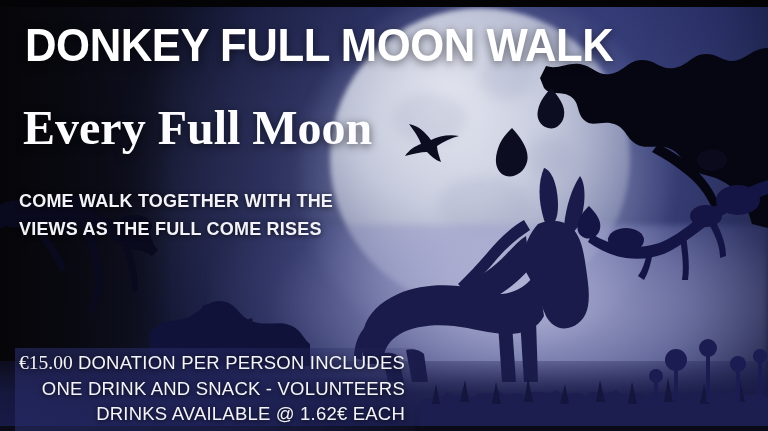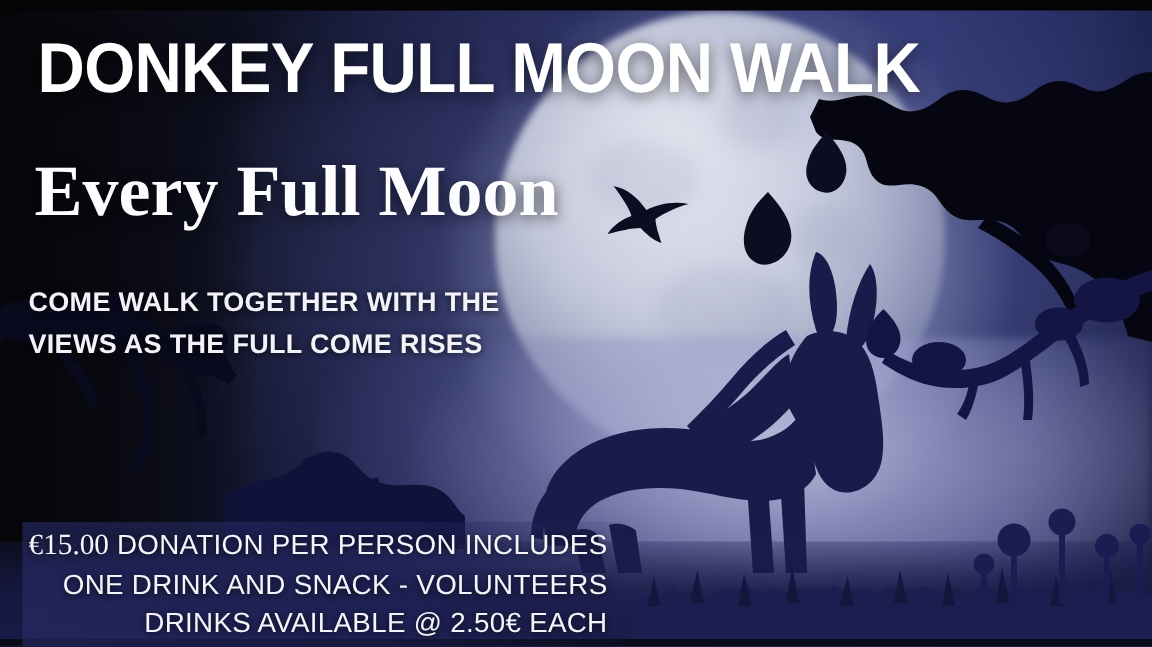--- a/index.html
+++ b/index.html
@@ -325,16 +325,16 @@
   <div class="subtitle">Every Full Moon</div>
 
   <div class="body-copy">
     <div>COME WALK TOGETHER WITH THE</div>
     <div>VIEWS AS THE FULL COME RISES</div>
   </div>
 
   <div class="donation">
     <div><span class="price">€15.00</span><span> DONATION PER PERSON INCLUDES</span></div>
     <div>ONE DRINK AND SNACK - VOLUNTEERS</div>
-    <div>DRINKS AVAILABLE @ 2.50€ EACH</div>
+    <div>DRINKS AVAILABLE @ 1.62€ EACH</div>
   </div>
 
 </div>
 
 </body></html>

